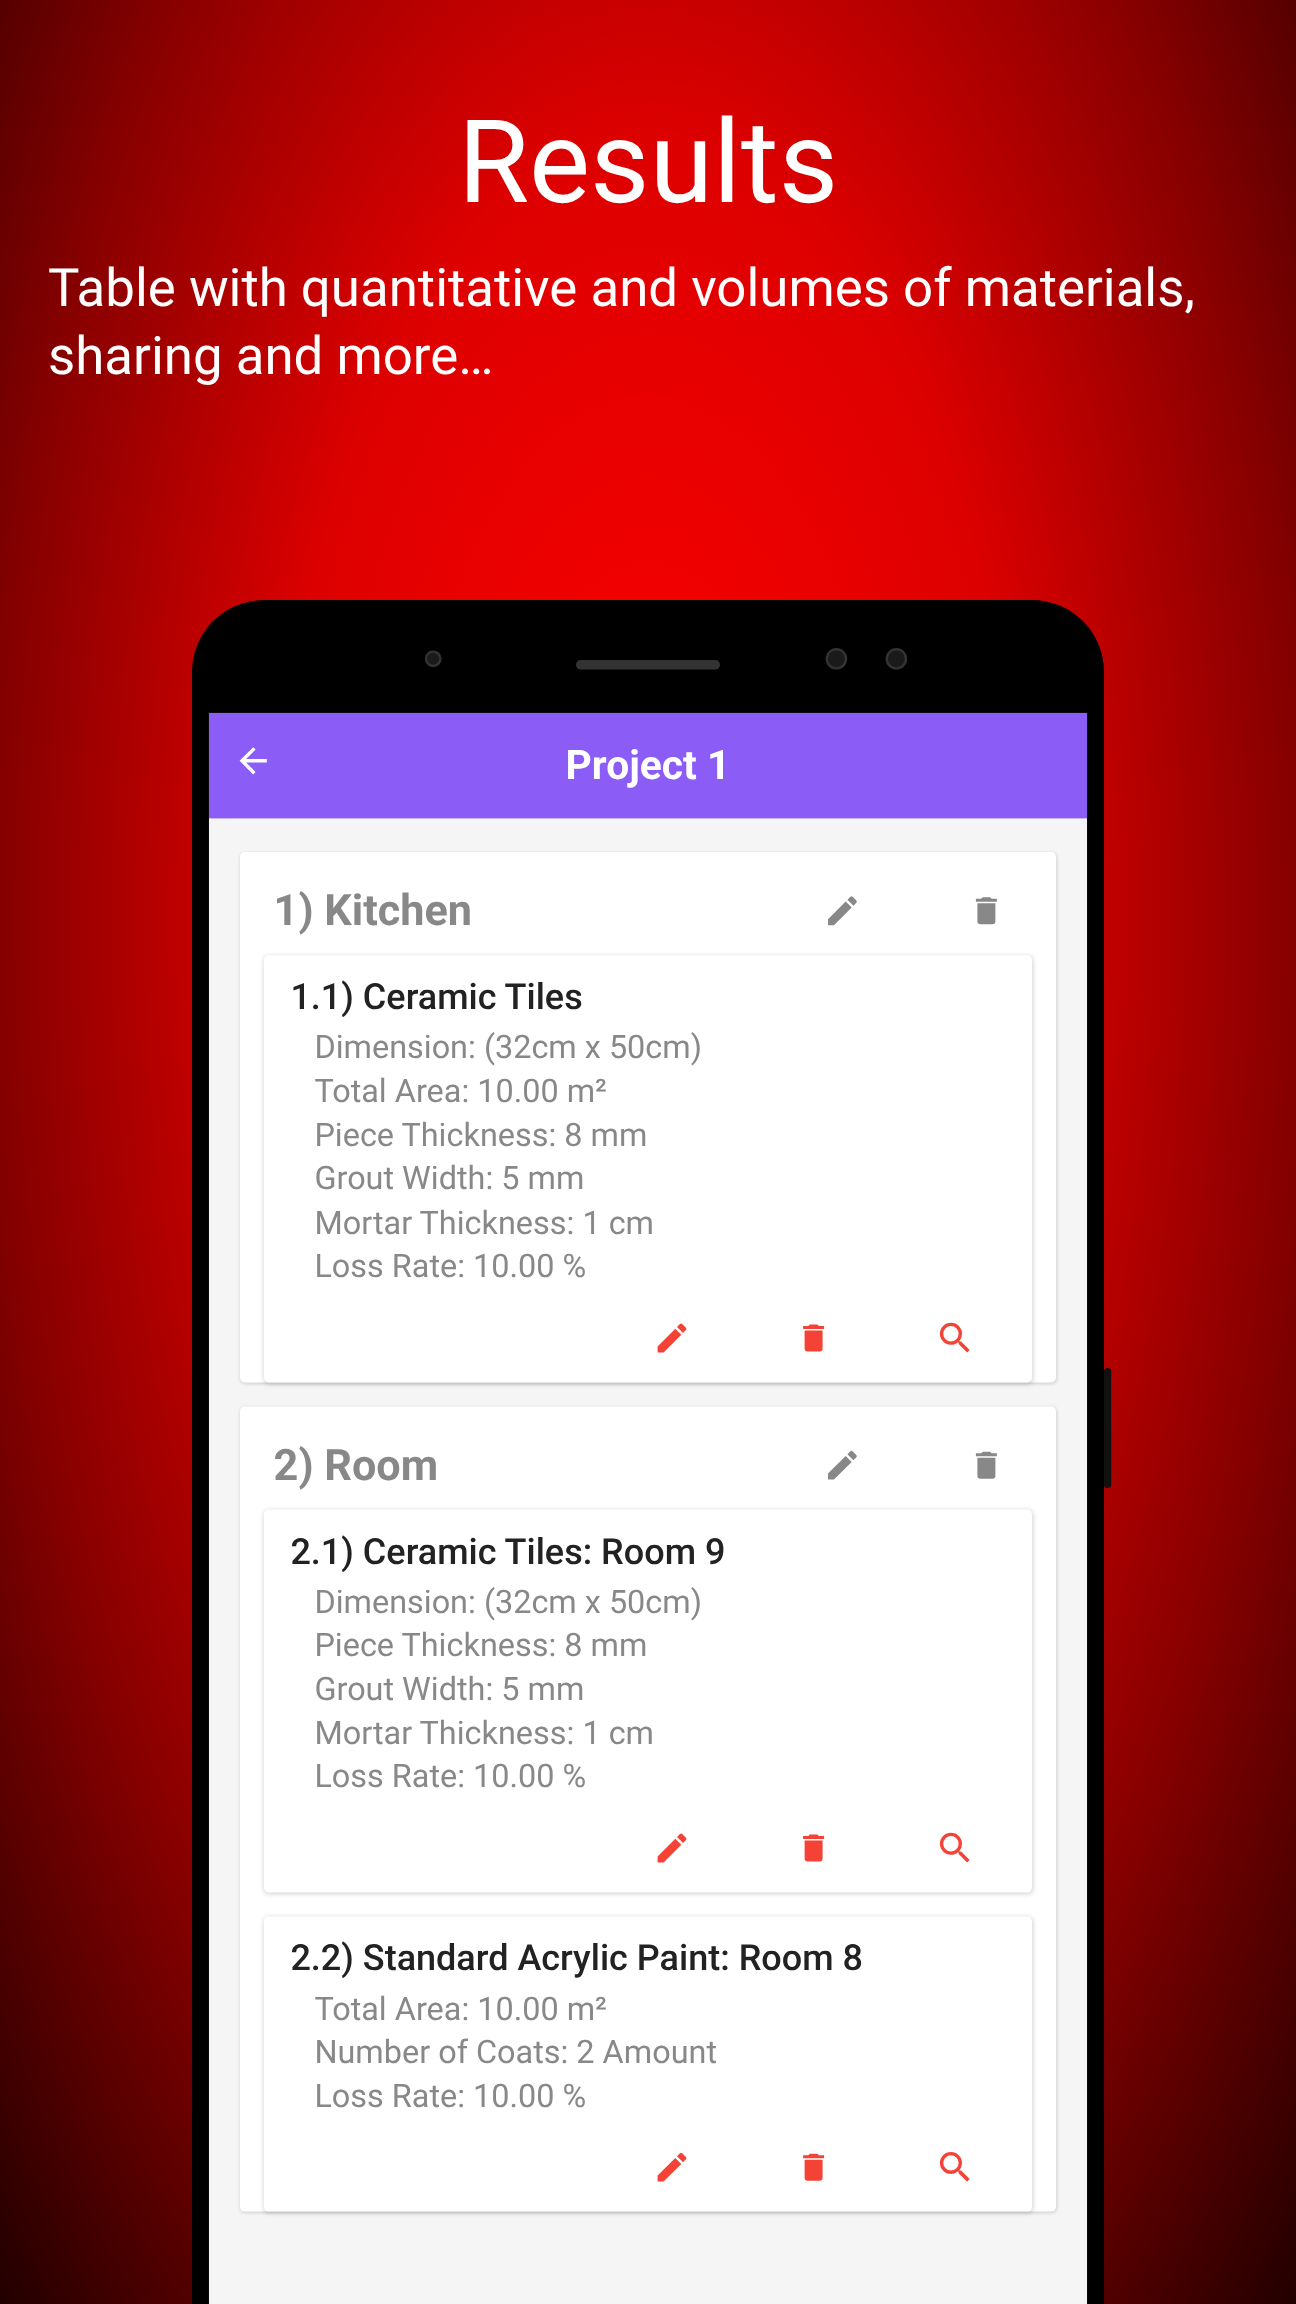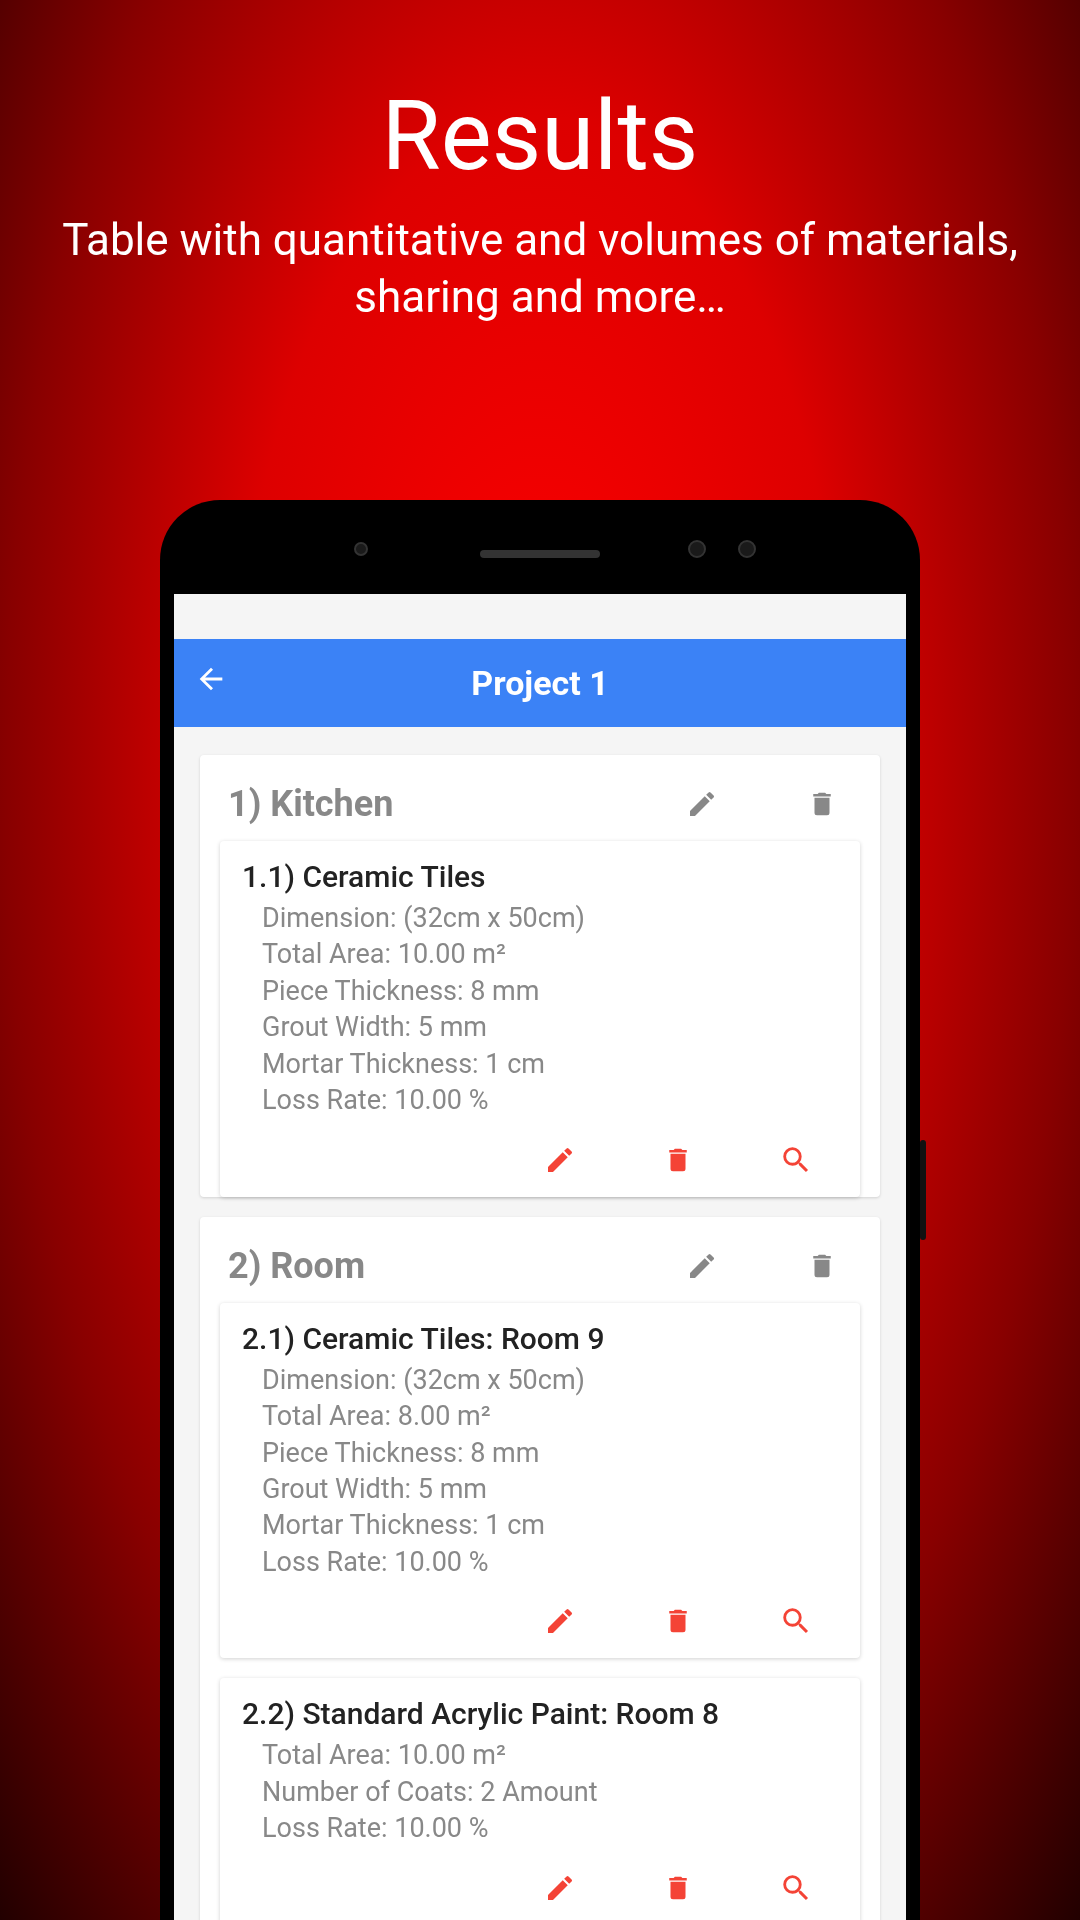--- a/index.html
+++ b/index.html
@@ -19,21 +19,20 @@
       color: white;
       font-size: 96px;
       font-weight: 400;
       text-align: center;
       padding-top: 80px;
     }
     .hero-subtitle {
       color: white;
       font-size: 44px;
       font-weight: 400;
-      text-align: center;
       padding: 20px 40px 0;
       line-height: 1.3;
     }
     .phone-frame {
       position: absolute;
       top: 500px;
       left: 50%;
       transform: translateX(-50%);
       width: 760px;
       height: 1600px;
@@ -73,27 +72,26 @@
     }
     .camera-dot.left { left: 180px; top: 28px; width: 14px; height: 14px; }
     .camera-dot.right1 { right: 200px; top: 26px; }
     .camera-dot.right2 { right: 150px; top: 26px; }
     .screen {
       background: #f5f5f5;
       height: calc(100% - 80px);
       overflow: hidden;
     }
     .app-bar {
-      background: #3b82f6;
+      background: #8b5cf6;
       height: 88px;
       display: flex;
       align-items: center;
       padding: 0 20px;
       position: relative;
-      margin-top: 45px;
     }
     .back-arrow {
       color: white;
       font-size: 36px;
       font-weight: 300;
       cursor: pointer;
     }
     .app-bar-title {
       position: absolute;
       left: 0;
@@ -247,21 +245,20 @@
             </div>
             <div class="icon-btn" style="margin-left:60px;">
               <svg width="30" height="30" viewBox="0 0 24 24" class="icon-gray">
                   <path d="M6 19a2 2 0 0 0 2 2h8a2 2 0 0 0 2-2V7H6v12zM19 4h-3.5l-1-1h-5l-1 1H5v2h14V4z"></path>
                 </svg>
             </div>
           </div>
           <div class="sub-card">
             <div class="sub-title">2.1) Ceramic Tiles: Room 9</div>
             <div class="sub-detail">Dimension: (32cm x 50cm)</div>
-            <div class="sub-detail">Total Area: 8.00 m²</div>
             <div class="sub-detail">Piece Thickness: 8 mm</div>
             <div class="sub-detail">Grout Width: 5 mm</div>
             <div class="sub-detail">Mortar Thickness: 1 cm</div>
             <div class="sub-detail">Loss Rate: 10.00 %</div>
             <div class="sub-actions">
               <div class="icon-btn">
                   <svg width="32" height="32" viewBox="0 0 24 24" class="icon-red">
                     <path d="M3 17.25V21h3.75L17.81 9.94l-3.75-3.75L3 17.25zM20.71 7.04a1 1 0 0 0 0-1.41l-2.34-2.34a1 1 0 0 0-1.41 0l-1.83 1.83 3.75 3.75 1.83-1.83z"></path>
                   </svg>
                 </div>

